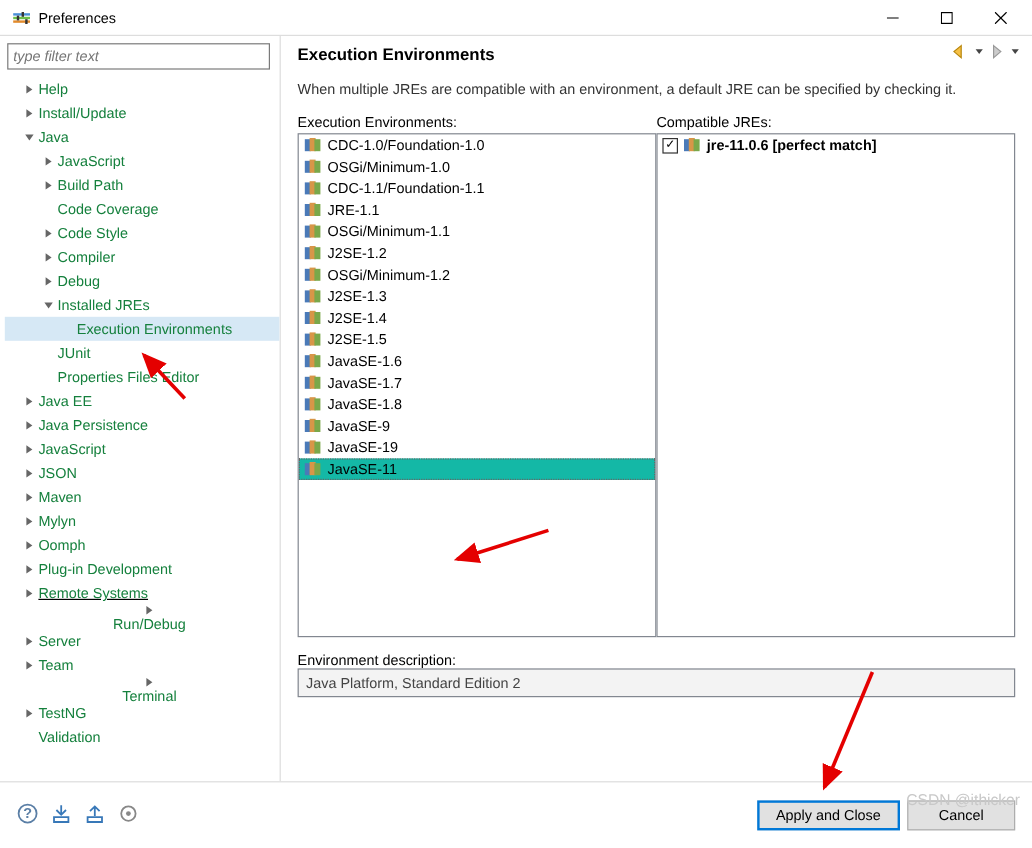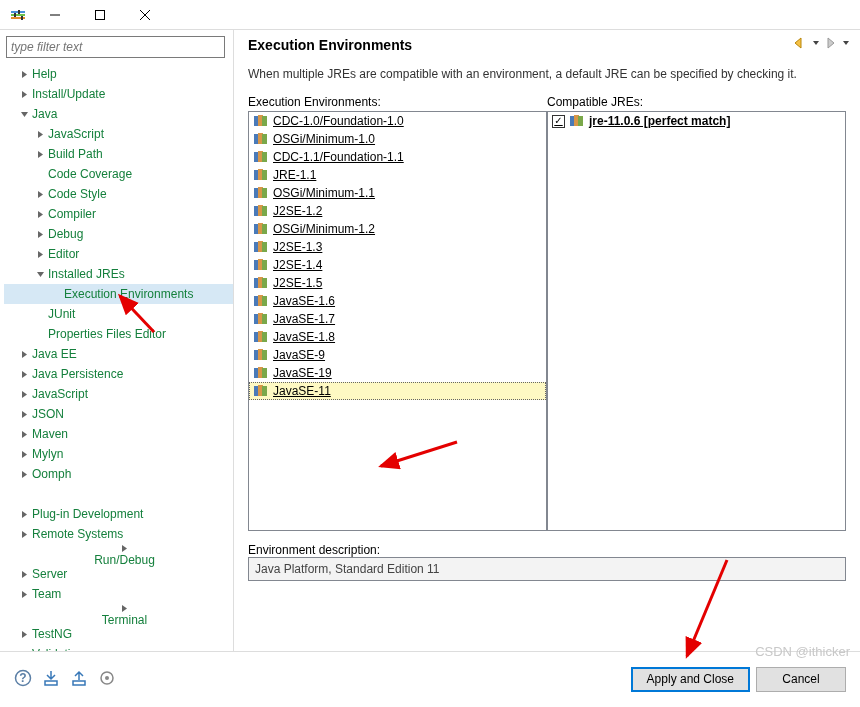--- a/index.html
+++ b/index.html
@@ -24,35 +24,35 @@
 
 .right-pane { flex: 1; display: flex; flex-direction: column; padding: 0; }
 .right-header { display: flex; align-items: center; padding: 6px 10px 10px 14px; }
 .right-header h2 { font-size: 14px; font-weight: 600; flex: 1; }
 .nav-arrows { display: flex; align-items: center; gap: 2px; }
 .desc { padding: 2px 14px 8px 14px; color: #333; line-height: 1.5; }
 .lists-area { display: flex; padding: 4px 14px 8px 14px; }
 .list-col { flex: 1; display: flex; flex-direction: column; }
 .list-label { margin-bottom: 2px; }
 .listbox { border: 1px solid #828790; height: 420px; overflow-y: auto; background: #fff; }
-.list-row { display: flex; align-items: center; height: 18px; padding: 0 4px; gap: 4px; text-decoration: underline; }
-.list-row.selected { background: #fef9c3; outline: 1px dotted #666; outline-offset: -1px; }
+.list-row { display: flex; align-items: center; height: 18px; padding: 0 4px; gap: 4px; }
+.list-row.selected { background: #14b8a6; outline: 1px dotted #666; outline-offset: -1px; }
 .jre-icon { width: 16px; height: 14px; display: inline-flex; }
 .checkbox { width: 13px; height: 13px; border: 1px solid #333; display: inline-flex; align-items: center; justify-content: center; background: #fff; }
 .checkbox.checked::after { content: "✓"; font-size: 10px; line-height: 10px; }
 .env-desc-area { padding: 4px 14px 8px 14px; }
 .env-desc-box { border: 1px solid #828790; background: #f3f3f3; padding: 4px 6px; height: 24px; color: #444; }
 
 .footer { height: 55px; border-top: 1px solid #ddd; display: flex; align-items: center; padding: 0 14px; }
 .footer-icons { display: flex; gap: 10px; align-items: center; }
 .footer-spacer { flex: 1; }
 .btn { height: 25px; padding: 0 14px; border: 1px solid #adadad; background: #e1e1e1; cursor: default; min-width: 90px; }
 .btn.primary { border: 2px solid #0078d7; }
 
-.watermark { position: absolute; right: 10px; bottom: 48px; color: #c8c8c8; font-size: 13px; pointer-events: none; }
+.watermark { position: absolute; right: 10px; bottom: 33px; color: #c8c8c8; font-size: 13px; pointer-events: none; }
 
 .arrow { position: absolute; pointer-events: none; }
 .arrow svg { display: block; }
 
 ::-webkit-scrollbar { width: 16px; }
 ::-webkit-scrollbar-track { background: #f0f0f0; }
 ::-webkit-scrollbar-thumb { background: #c2c2c2; }
 </style>
 </head>
 <body>
@@ -61,20 +61,21 @@
   <span class="title-icon">
     <svg viewBox="0 0 16 16">
         <rect x="1" y="4" width="14" height="2" fill="#4a8fd8"></rect>
         <rect x="1" y="7" width="14" height="2" fill="#6cc04a"></rect>
         <rect x="1" y="10" width="14" height="2" fill="#e28a2b"></rect>
         <rect x="8" y="3" width="2" height="4" fill="#333"></rect>
         <rect x="4" y="6" width="2" height="4" fill="#333"></rect>
         <rect x="11" y="9" width="2" height="4" fill="#333"></rect>
       </svg>
   </span>
+  <span class="title-text">Preferences</span>
   <div class="win-btn">
       <svg width="10" height="10">
         <line x1="0" y1="5" x2="10" y2="5" stroke="#000"></line>
       </svg>
     </div>
   <div class="win-btn">
       <svg width="10" height="10">
         <rect x="0.5" y="0.5" width="9" height="9" fill="none" stroke="#000"></rect>
       </svg>
     </div>
@@ -157,28 +158,20 @@
           <span class="twisty">
             <svg width="9" height="9">
               <path d="M2 1 L7 4.5 L2 8 Z" fill="#666"></path>
             </svg>
           </span>
           <span class="tree-label">Debug</span>
         </div>
         <div class="tree-row" style="padding-left: 28px;">
           <span class="twisty">
             <svg width="9" height="9">
-              <path d="M2 1 L7 4.5 L2 8 Z" fill="#666"></path>
-            </svg>
-          </span>
-          <span class="tree-label">Editor</span>
-        </div>
-        <div class="tree-row" style="padding-left: 28px;">
-          <span class="twisty">
-            <svg width="9" height="9">
               <path d="M1 2 L8 2 L4.5 7 Z" fill="#666"></path>
             </svg>
           </span>
           <span class="tree-label">Installed JREs</span>
         </div>
         <div class="tree-row selected" style="padding-left: 44px;">
           <span class="twisty blank"> </span>
           <span class="tree-label">Execution Environments</span>
         </div>
         <div class="tree-row" style="padding-left: 28px;">
@@ -238,29 +231,29 @@
           <span class="tree-label">Mylyn</span>
         </div>
         <div class="tree-row" style="padding-left: 12px;">
           <span class="twisty">
             <svg width="9" height="9">
               <path d="M2 1 L7 4.5 L2 8 Z" fill="#666"></path>
             </svg>
           </span>
           <span class="tree-label">Oomph</span>
         </div>
-        <div class="tree-row" style="padding-left: 12px; margin-top: 20px;">
+        <div class="tree-row" style="padding-left: 12px;">
           <span class="twisty">
             <svg width="9" height="9">
               <path d="M2 1 L7 4.5 L2 8 Z" fill="#666"></path>
             </svg>
           </span>
           <span class="tree-label">Plug-in Development</span>
         </div>
-        <div class="tree-row" style="padding-left: 12px;">
+        <div class="tree-row" style="padding-left: 12px; text-decoration: underline;">
           <span class="twisty">
             <svg width="9" height="9">
               <path d="M2 1 L7 4.5 L2 8 Z" fill="#666"></path>
             </svg>
           </span>
           <span class="tree-label">Remote Systems</span>
         </div>
         <div class="tree-row" style="padding-left: 12px; flex-direction: column;">
           <span class="twisty">
             <svg width="9" height="9">
@@ -507,21 +500,21 @@
                   <rect x="9" y="2" width="5" height="10" fill="#7aa84a"></rect>
                 </svg>
               </span>
               <span style="font-weight: 700;">jre-11.0.6 [perfect match]</span>
             </div>
           </div>
       </div>
     </div>
     <div class="env-desc-area">
       <div>Environment description:</div>
-      <div class="env-desc-box">Java Platform, Standard Edition 11</div>
+      <div class="env-desc-box">Java Platform, Standard Edition 2</div>
     </div>
   </div>
 </div>
 
 <div class="footer">
   <div class="footer-icons">
     <span><svg width="18" height="18">
           <circle cx="9" cy="9" r="7.5" fill="none" stroke="#5b7fa6" stroke-width="1.5"></circle>
           <text x="9" y="13" text-anchor="middle" font-size="11" fill="#5b7fa6" font-weight="bold">?</text>
         </svg></span>

